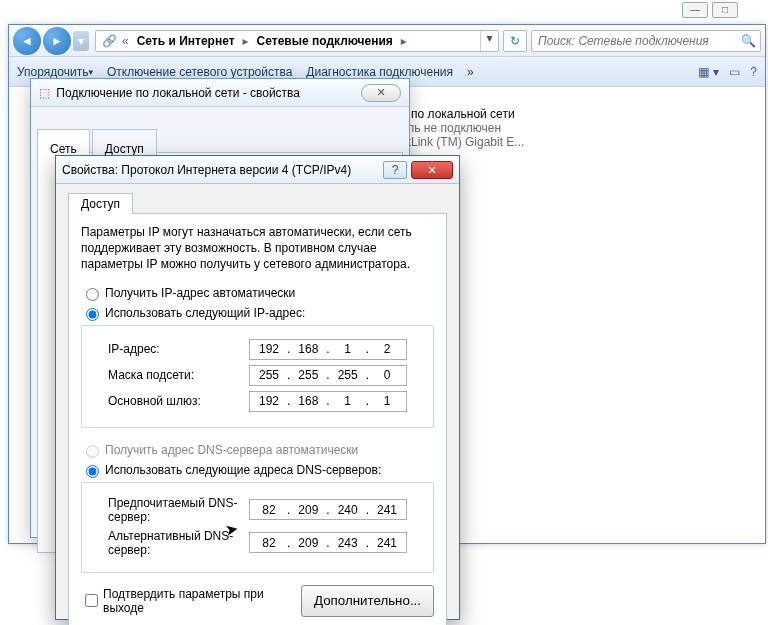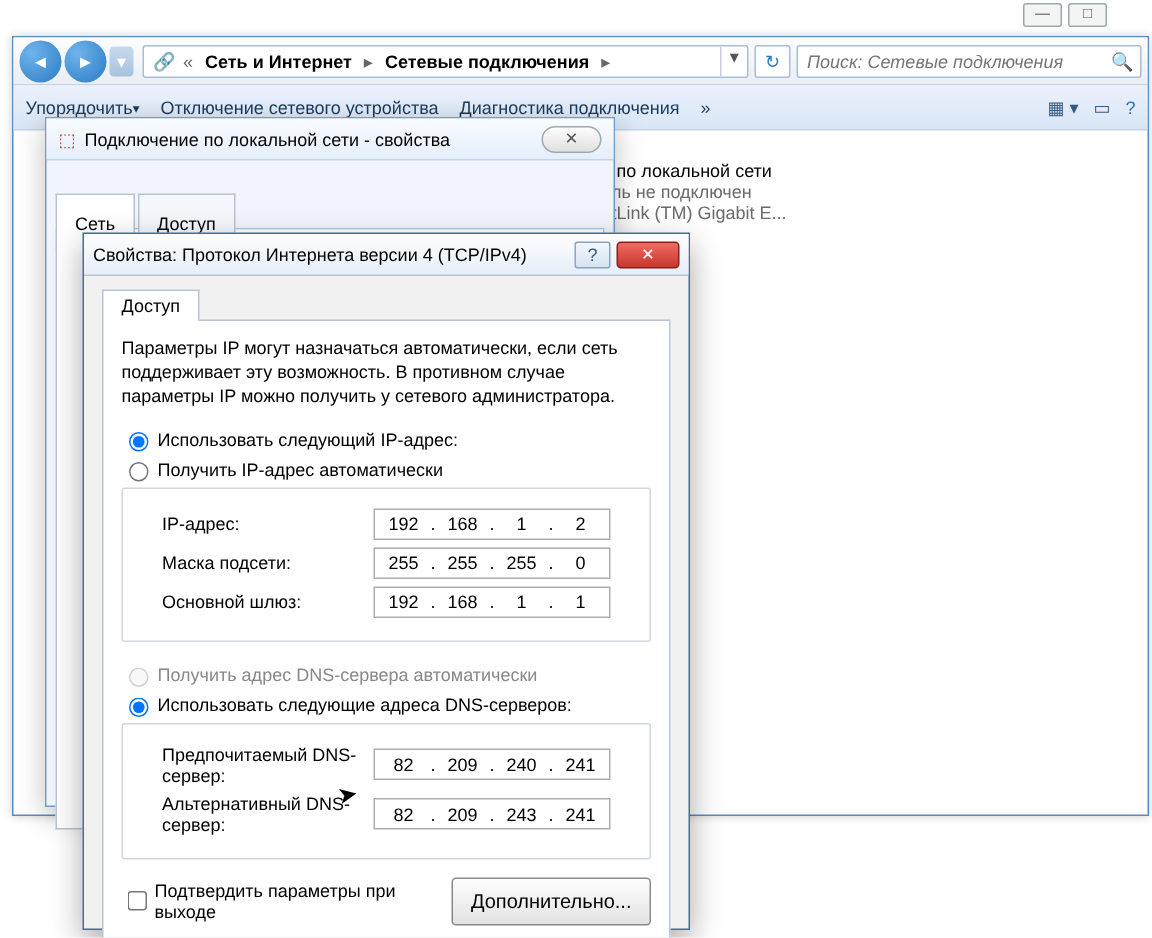--- a/index.html
+++ b/index.html
@@ -298,26 +298,26 @@
     <span class="closebtn">✕</span>
   </div>
   <div class="ipbody">
     <div class="gtabstrip">
       <div class="gtab">Доступ</div>
     </div>
     <div class="gpanel">
       <div class="desc">Параметры IP могут назначаться автоматически, если сеть поддерживает эту возможность. В противном случае параметры IP можно получить у сетевого администратора.</div>
 
       <div class="radio-row">
+        <input type="radio" name="ipmode" style="">
+        <span>Получить IP-адрес автоматически</span>
+      </div>
+      <div class="radio-row">
         <input type="radio" name="ipmode" checked="" style="">
         <span>Использовать следующий IP-адрес:</span>
-      </div>
-      <div class="radio-row">
-        <input type="radio" name="ipmode" style="">
-        <span>Получить IP-адрес автоматически</span>
       </div>
       <div class="group">
         <div class="frow">
           <label>IP-адрес:</label>
           <div class="ipfield">
             <input value="192" style="">
               <span class="dot">.</span>
             <input value="168" style="">
               <span class="dot">.</span>
             <input value="1" style="">

